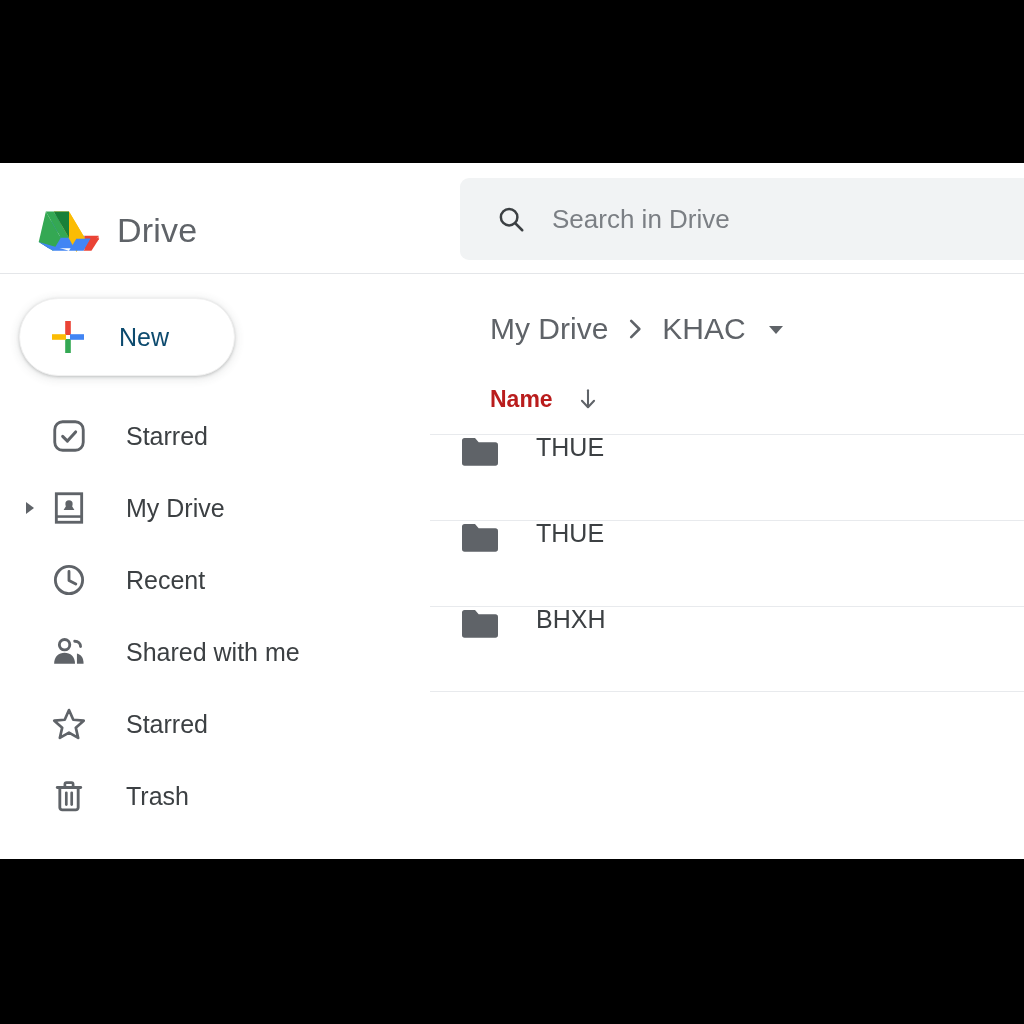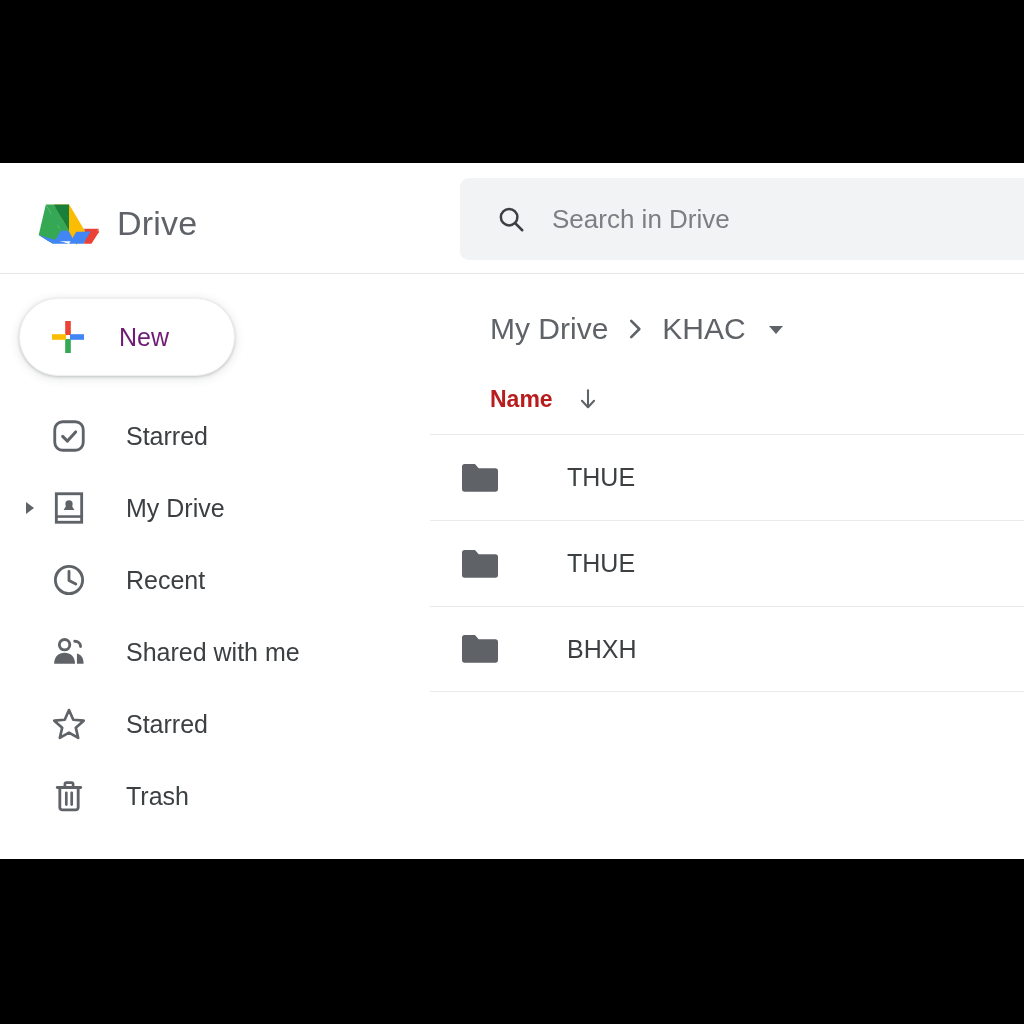--- a/index.html
+++ b/index.html
@@ -34,21 +34,21 @@
   
   #header {
     position: absolute;
     left: 0; top: 0;
     width: 1024px;
     height: 110px;
   }
 
   #brand {
     position: absolute;
-    left: 0; top: 5px;
+    left: 0; top: 12px;
     width: 430px; height: 110px;
     display: flex;
     align-items: center;
     padding-left: 38px;
   }
   #drive-logo {
     width: 62px; height: 56px;
     flex: 0 0 auto;
     display: block;
   }
@@ -114,21 +114,21 @@
     display: flex;
     align-items: center;
     padding-left: 30px;
     box-shadow: 0 1px 3px rgba(60,64,67,0.26), 0 2px 8px 2px rgba(60,64,67,0.10);
     cursor: pointer;
   }
   #plus-icon { width: 36px; height: 36px; flex: 0 0 auto; display:block; }
   #new-label {
     margin-left: 33px;
     font-size: 25px;
-    color: #701a75;
+    color: #0c4a6e;
     line-height: 1;
   }
 
   #nav-list {
     position: absolute;
     left: 0; top: 126px;
     width: 430px;
   }
   .nav-item {
     position: relative;
@@ -199,25 +199,24 @@
     font-weight: bold;
     line-height: 1;
   }
   #sort-arrow { width: 26px; height: 26px; margin-left: 22px; display:block; }
 
   #rows { position: absolute; left: 0; top: 160px; width: 594px; }
   .row {
     position: relative;
     height: 86px;
     display: flex;
-    align-items: center;
+    align-items: flex-start;
     padding-left: 30px;
     border-top: 1px solid #e8eaed;
     cursor: pointer;
-    gap: 31px;
   }
   .row:last-child { border-bottom: 1px solid #e8eaed; }
   .row-folder-icon { width: 40px; height: 34px; flex: 0 0 auto; display:block; }
   .row-name {
     margin-left: 36px;
     font-size: 25px;
     color: #3c4043;
     line-height: 1;
     white-space: nowrap;
   }

